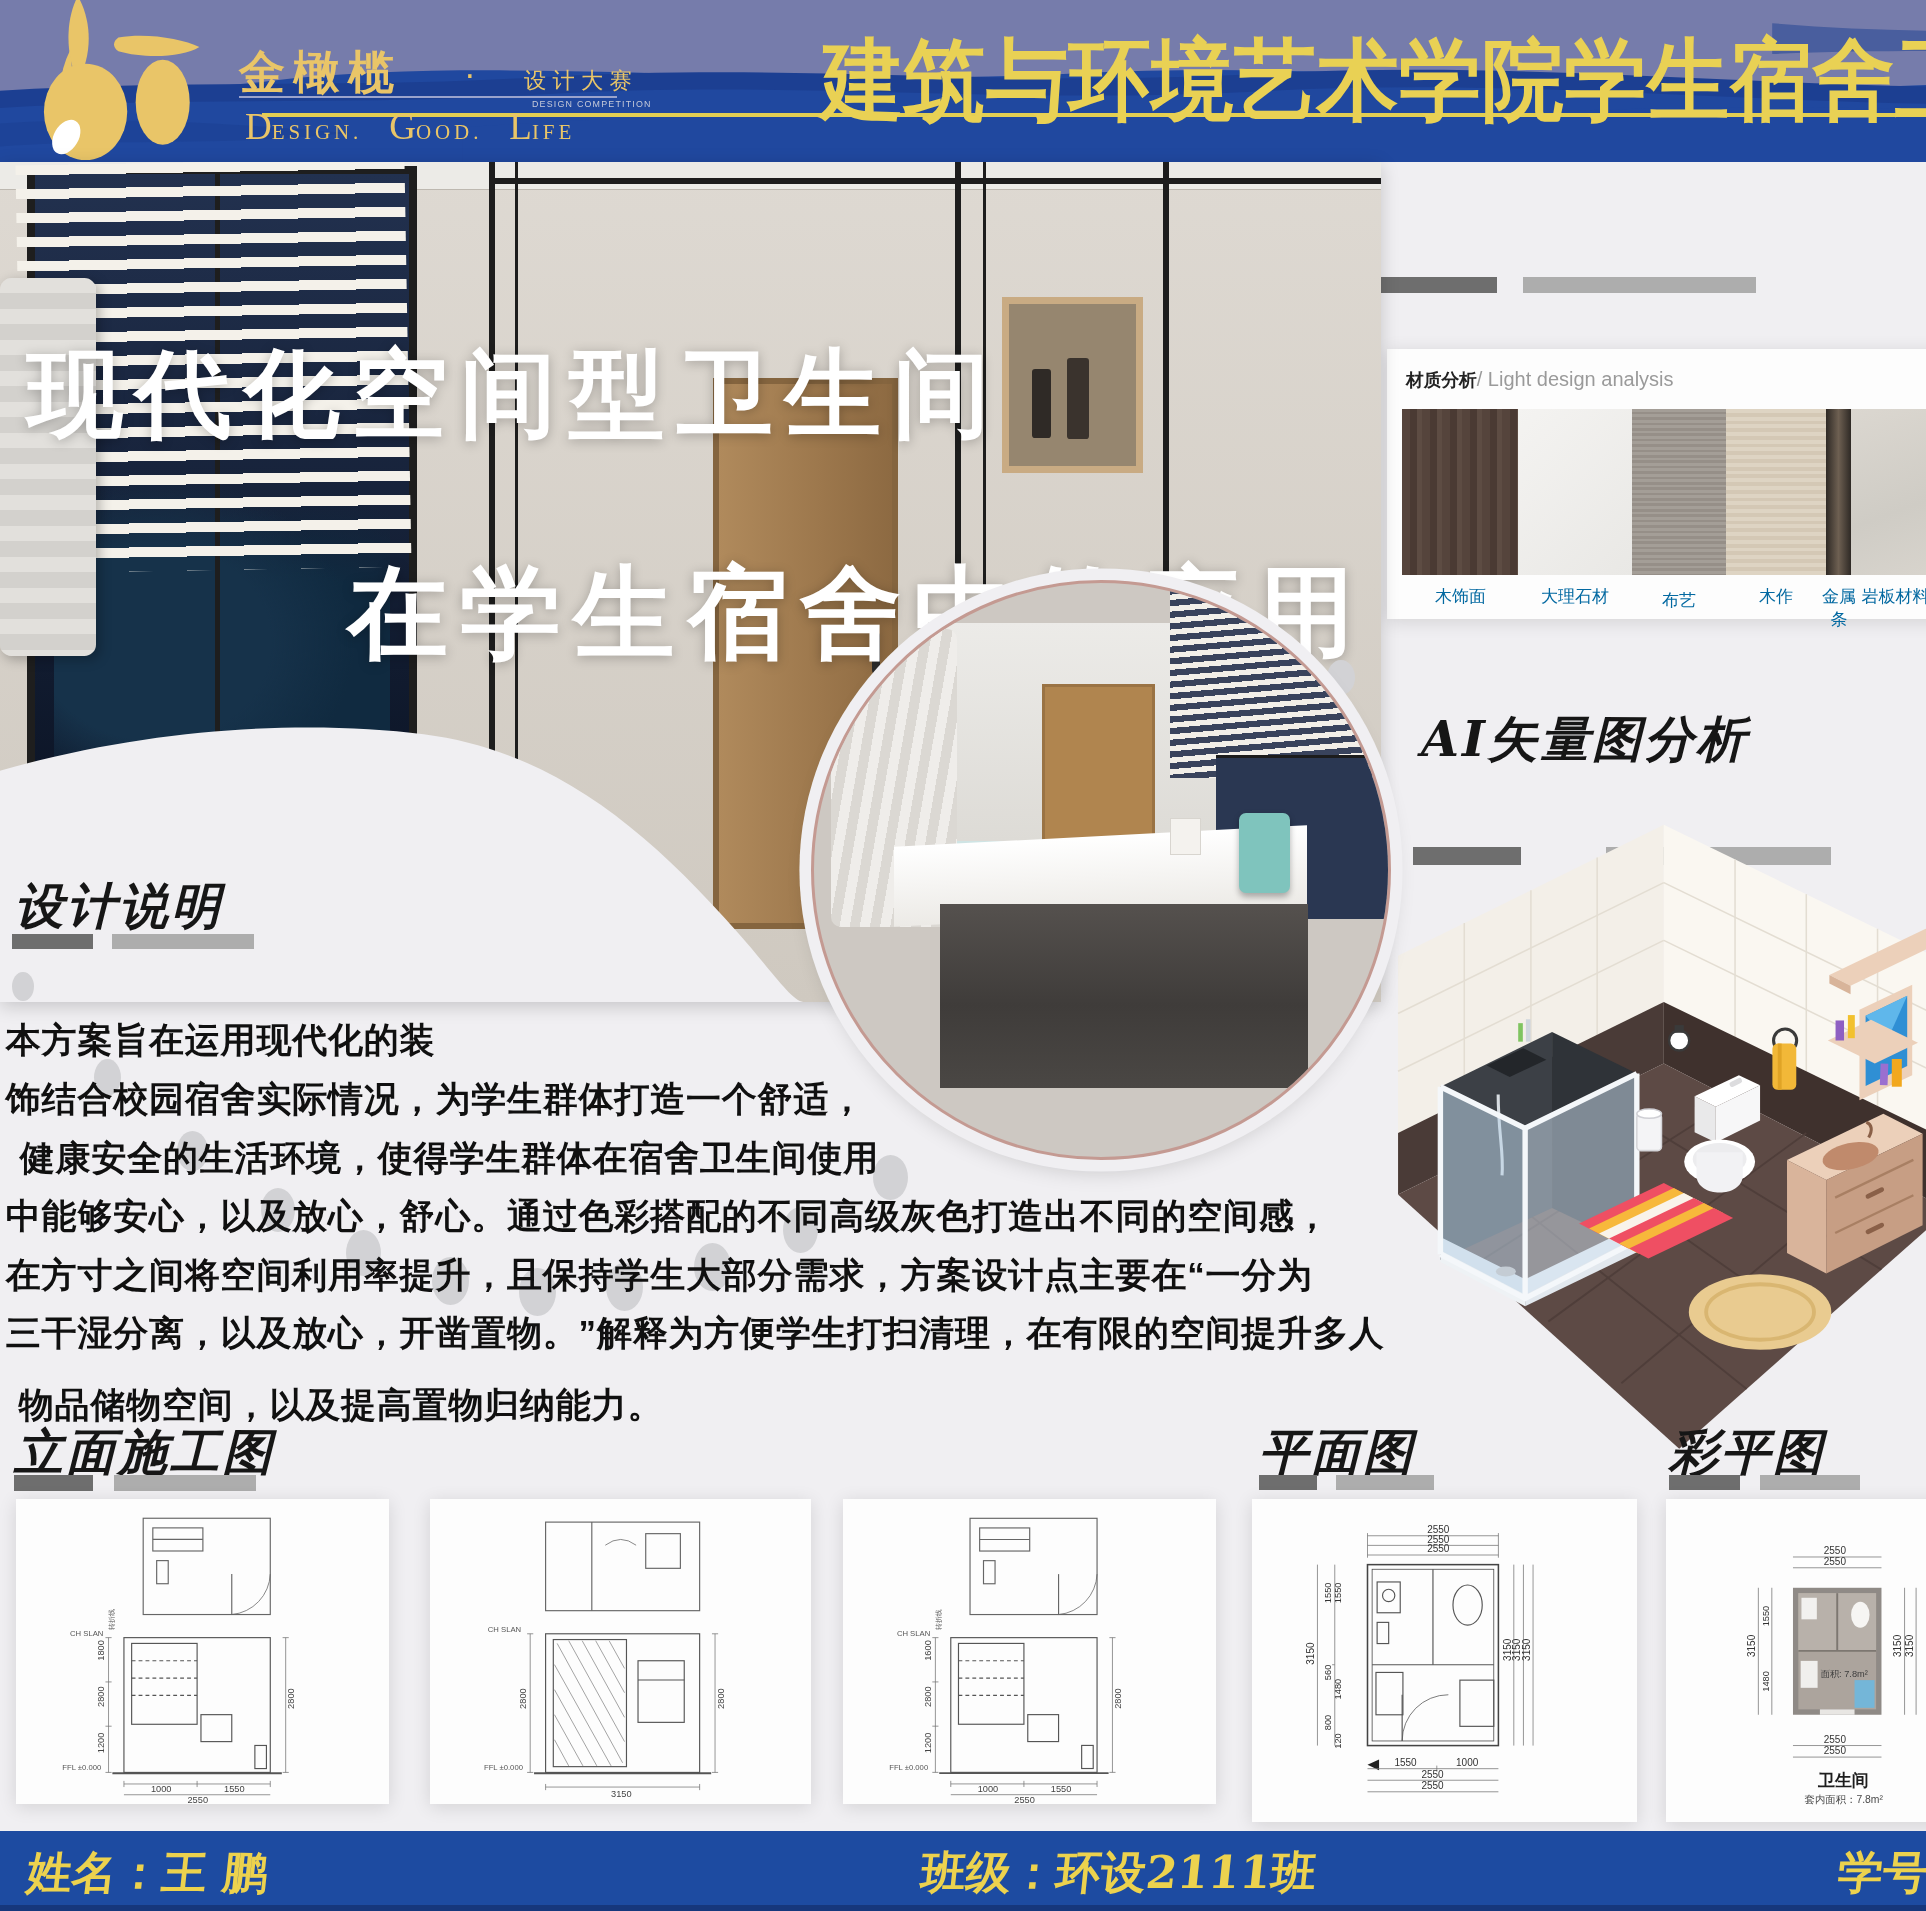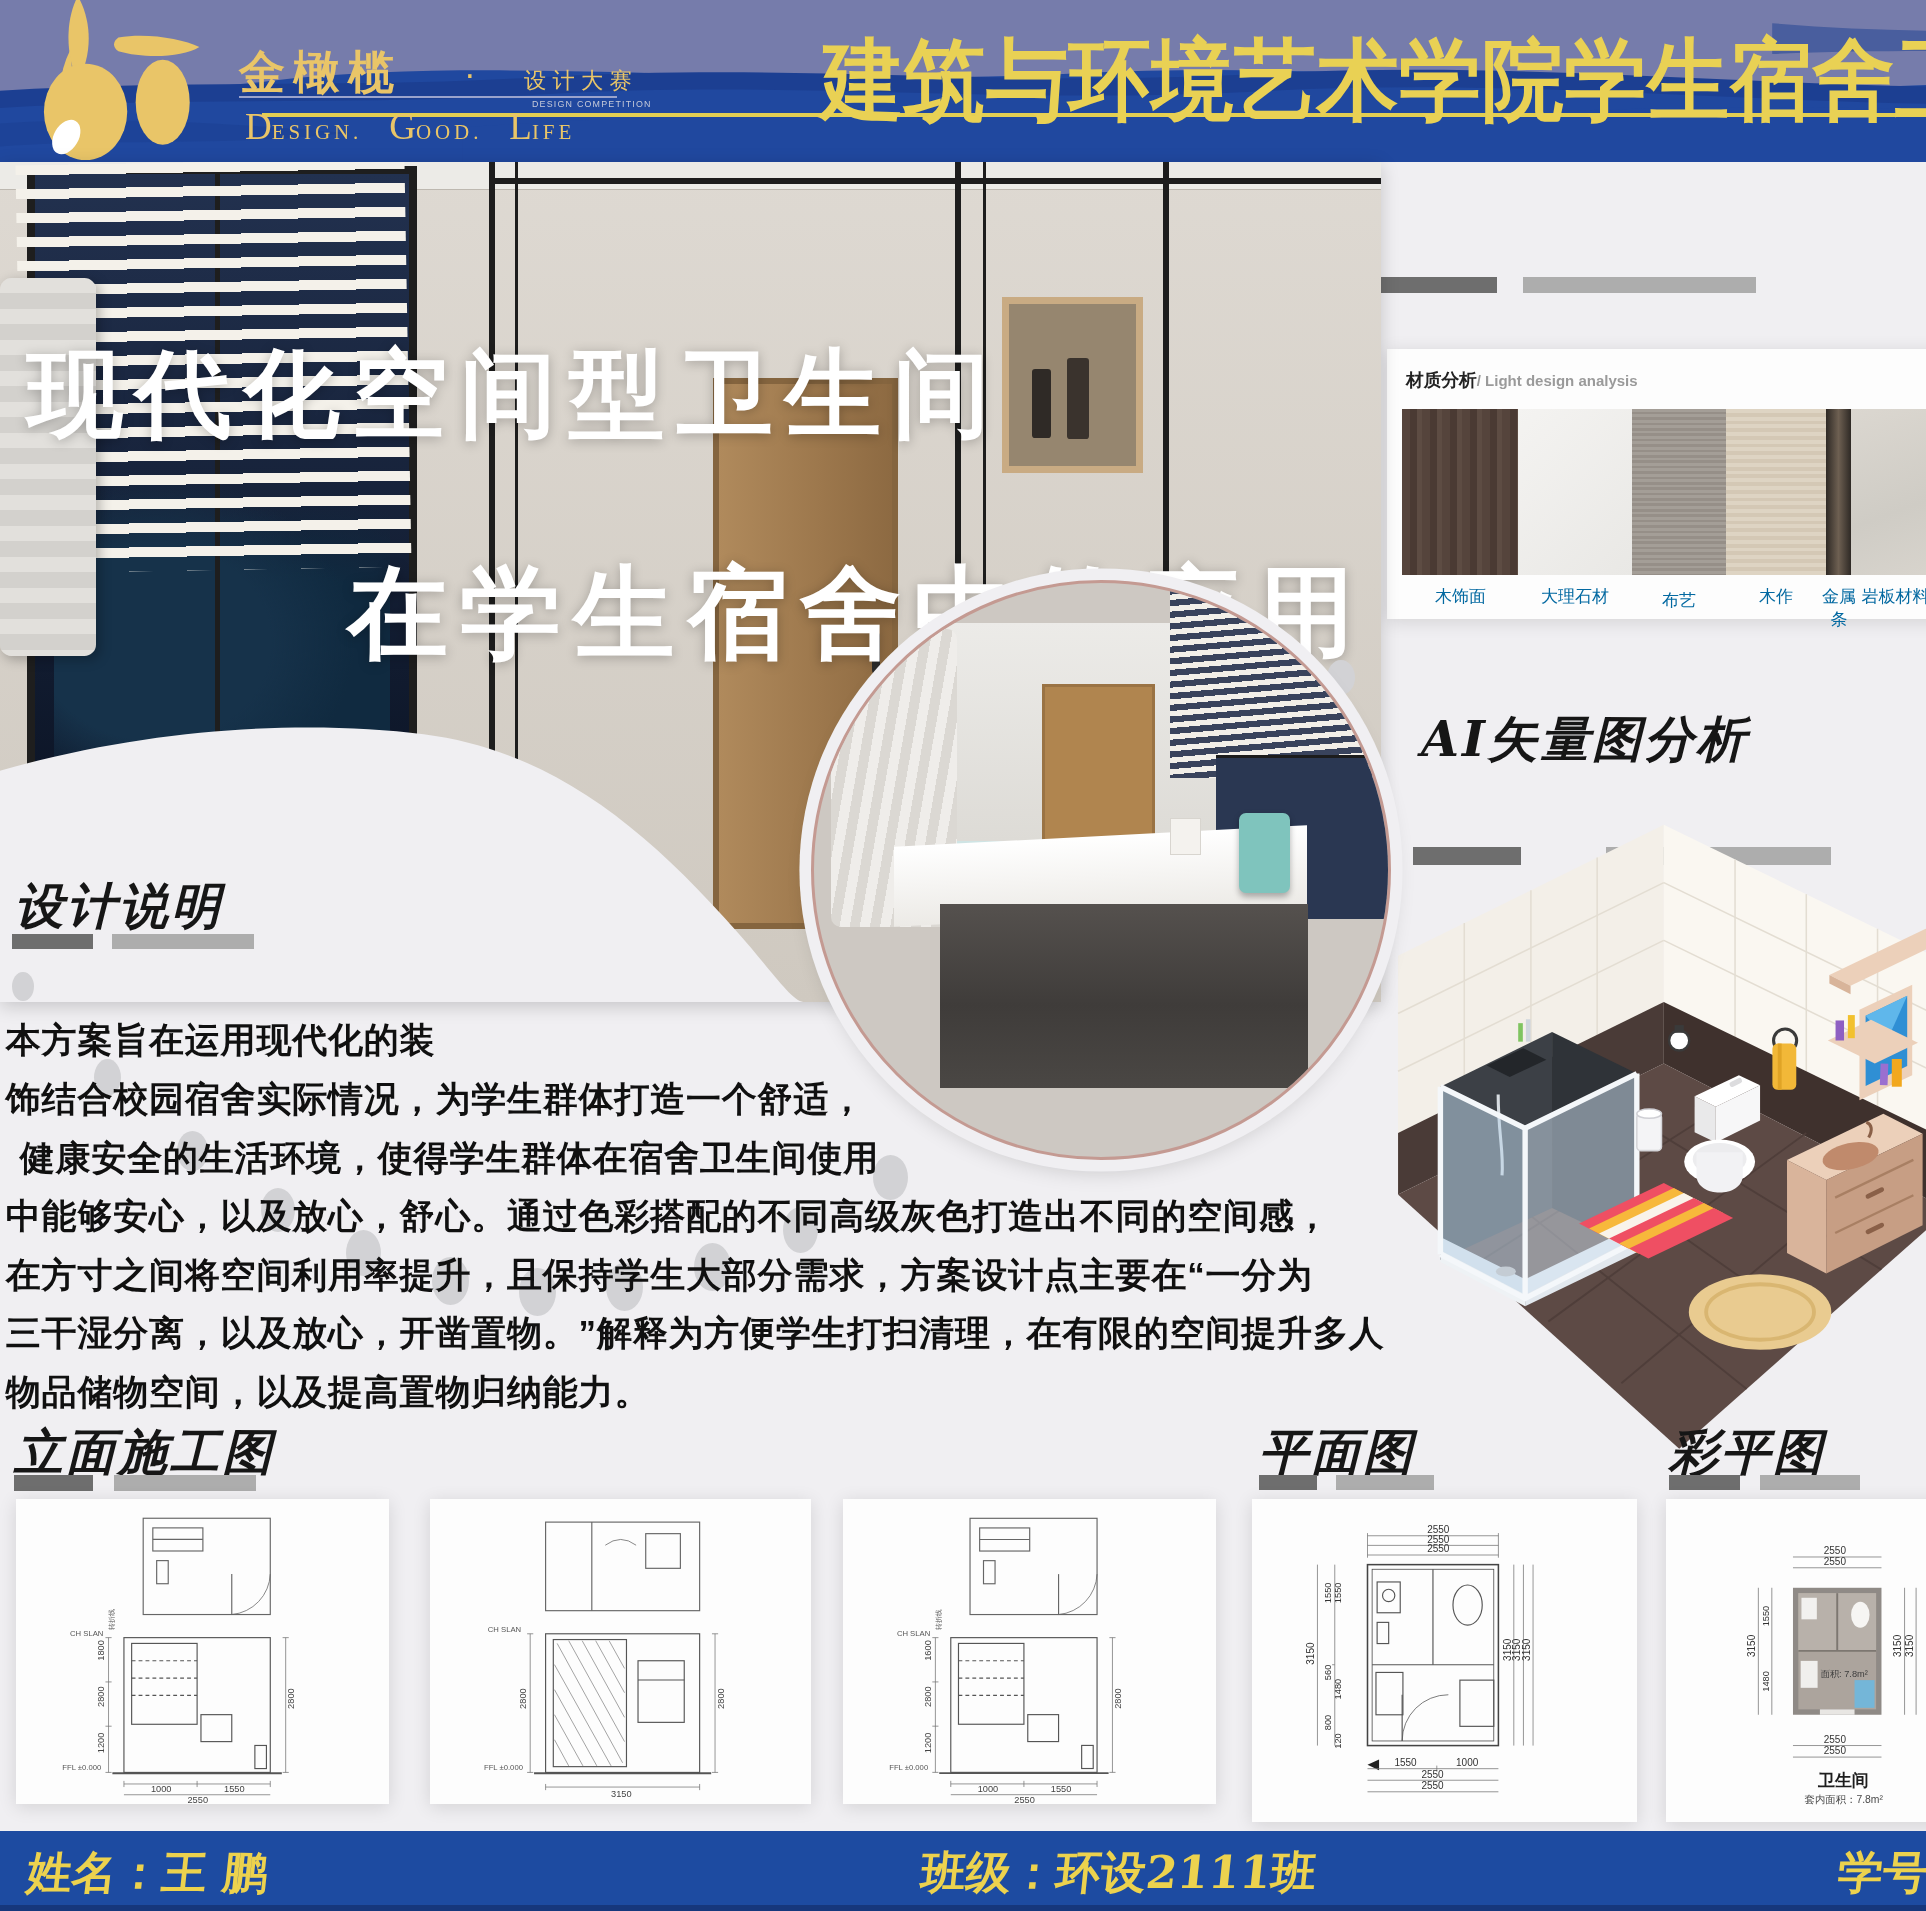--- a/index.html
+++ b/index.html
@@ -157,21 +157,21 @@
     <div class="abs" style="left:22%;top:56%;width:64%;height:32%;background:linear-gradient(180deg,#55514e,#3f3c3a 55%,#4a4744);"></div>
     <div class="abs" style="left:74%;top:40%;width:9%;height:14%;background:#7fc4bd;border-radius:7px;box-shadow:0 3.1px 6.2px rgba(0,0,0,.3);"></div>
     <div class="abs" style="left:62%;top:41%;width:5%;height:6%;background:#f4f2ee;border:1.2px solid #d8d5cf;"></div>
   </div>
 
   <div class="abs bar bar-dark" style="left:1366px;top:277px;width:131px;"></div>
   <div class="abs bar bar-light" style="left:1523px;top:277px;width:233px;"></div>
 
   <div class="abs card" style="left:1387px;top:349px;width:639px;height:270px;">
     <div class="abs" style="left:19px;top:18.5px;font-size:17.7px;color:#222;font-weight:bold;">
-      <span>材质分析</span><span style="font-weight:bold;color:#9a9a9a;font-size:15px;">/ Light design analysis</span>
+      <span>材质分析</span><span style="font-weight:normal;color:#9a9a9a;font-size:20px;">/ Light design analysis</span>
     </div>
 
     <div class="abs" style="left:15.4px;top:60px;width:116px;height:166px;background:repeating-linear-gradient(90deg,#55443c 0 7.7px,#4a3a33 7.7px 14.6px,#5d4c43 14.6px 20px);"></div>
     <div class="abs" style="left:131px;top:60px;width:114px;height:166px;background:linear-gradient(135deg,#f4f3f1,#e9e8e5),repeating-linear-gradient(105deg,transparent 0 18.5px,#c2c0bc 18.5px 20px,transparent 20px 42px);"></div>
     <div class="abs" style="left:245px;top:60px;width:94px;height:166px;background:repeating-linear-gradient(180deg,#a49e97 0 2.7px,#968f88 2.7px 5.4px);"></div>
     <div class="abs" style="left:339px;top:60px;width:100px;height:166px;background:repeating-linear-gradient(180deg,#ded4c3 0 3.9px,#d4c8b5 3.9px 7.7px);"></div>
     <div class="abs" style="left:439px;top:60px;width:25px;height:166px;background:linear-gradient(90deg,#2e2925,#6e6052,#2e2925);"></div>
     <div class="abs" style="left:464px;top:60px;width:89px;height:166px;background:linear-gradient(160deg,#dbd7d0,#cfccc5 60%,#d8d4cd);"></div>
 
     <div class="abs mat-label" style="left:15.4px;top:236px;width:116px;">木饰面</div>
@@ -293,21 +293,21 @@
   <div class="abs bar bar-dark" style="left:11.6px;top:934px;width:81px;height:15.4px;z-index:5;"></div>
   <div class="abs bar bar-light" style="left:112px;top:934px;width:142px;height:15.4px;z-index:5;"></div>
 
   <div class="abs" style="left:5.8px;top:1002px;z-index:5;">
     <p class="body-line abs" style="left:0;top:15.4px;margin:0;">本方案旨在运用现代化的装</p>
     <p class="body-line abs" style="left:0;top:74px;margin:0;">饰结合校园宿舍实际情况，为学生群体打造一个舒适，</p>
     <p class="body-line abs" style="left:14px;top:133px;margin:0;">健康安全的生活环境，使得学生群体在宿舍卫生间使用</p>
     <p class="body-line abs" style="left:0;top:191px;margin:0;">中能够安心，以及放心，舒心。通过色彩搭配的不同高级灰色打造出不同的空间感，</p>
     <p class="body-line abs" style="left:0;top:250px;margin:0;">在方寸之间将空间利用率提升，且保持学生大部分需求，方案设计点主要在“一分为</p>
     <p class="body-line abs" style="left:0;top:308px;margin:0;">三干湿分离，以及放心，开凿置物。”解释为方便学生打扫清理，在有限的空间提升多人</p>
-    <p class="body-line abs" style="left:0;top:367px;margin:0;">物品储物空间，以及提高置物归纳能力。</p>
+    <p class="body-line abs" style="left:0;top:367px;margin:13px;">物品储物空间，以及提高置物归纳能力。</p>
   </div>
 
   <div class="abs sec-title" style="left:14px;top:1420px;">立面施工图</div>
   <div class="abs bar bar-dark" style="left:14px;top:1475px;width:79px;"></div>
   <div class="abs bar bar-light" style="left:114px;top:1475px;width:142px;"></div>
 
   <div class="abs card" style="left:16px;top:1499px;width:373px;height:305px;">
     <svg width="373" height="305" viewBox="0 0 968 792">
       <g stroke="#666" fill="none" stroke-width="3">
         <rect x="330" y="50" width="330" height="250"></rect>

